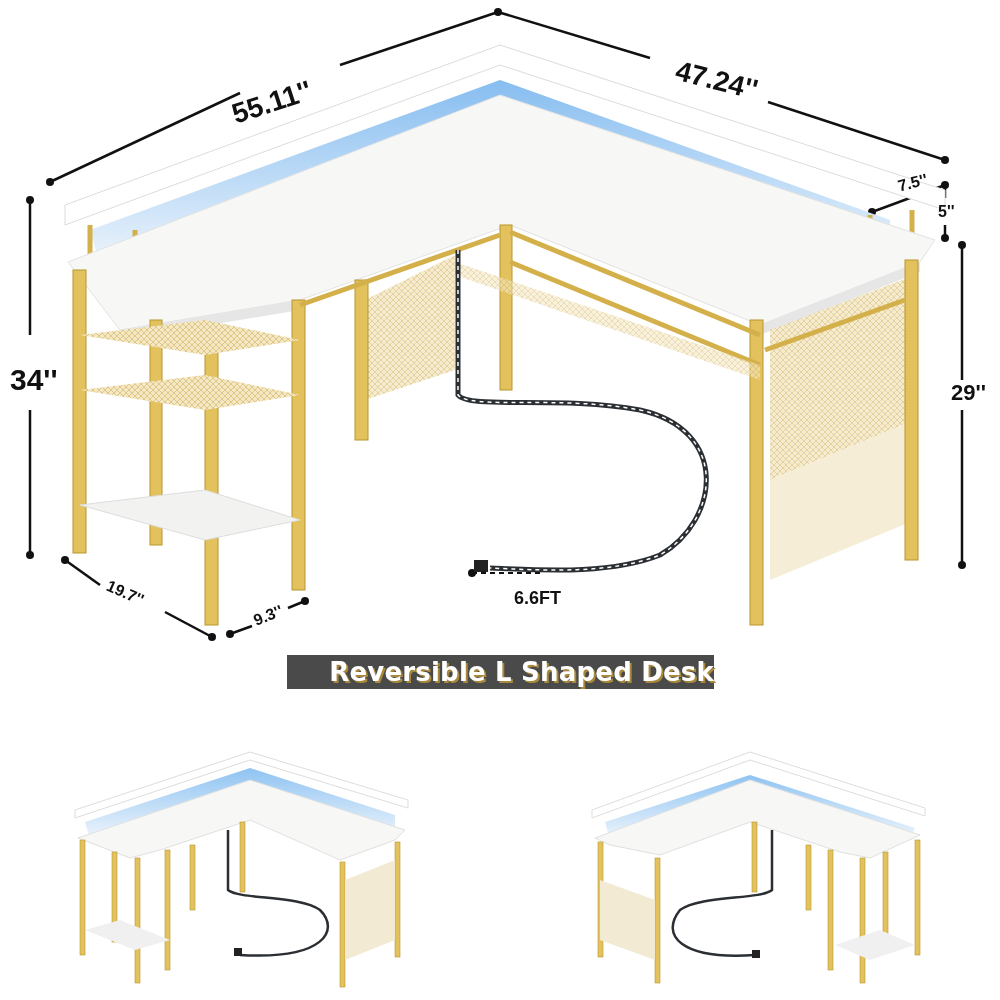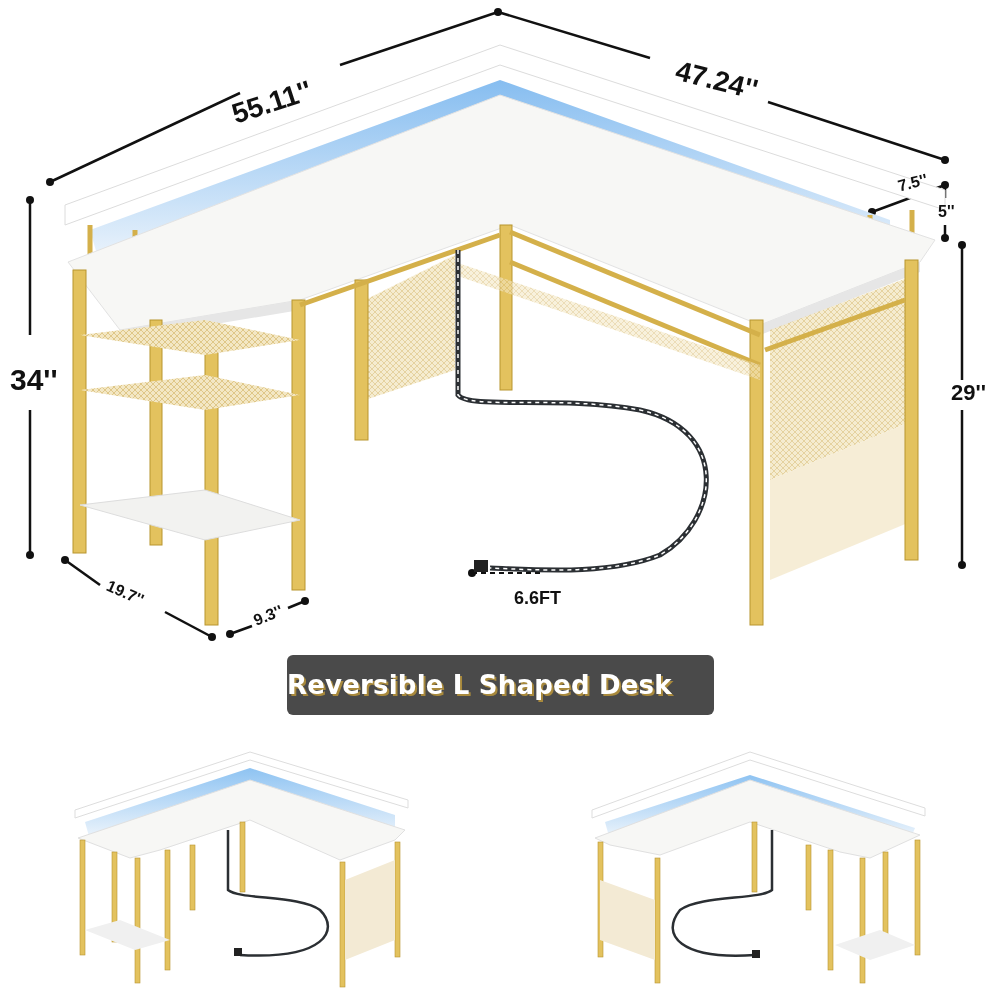--- a/index.html
+++ b/index.html
@@ -2,23 +2,23 @@
 <html><head>
 <meta charset="utf-8">
 <style>
   html, body { margin:0; padding:0; background:#ffffff; }
   body { width:1000px; height:1000px; position:relative; overflow:hidden;
          font-family:"Liberation Sans", "DejaVu Sans", sans-serif; }
   .stage { position:absolute; left:0; top:0; width:1000px; height:1000px; }
   svg { position:absolute; left:0; top:0; }
   .dim-label { position:absolute; font-family:"Liberation Sans", sans-serif; font-weight:700;
                color:#111; white-space:nowrap; transform-origin:left top; }
-  .banner { position:absolute; left:287px; top:655px; width:427px; height:60px;
-            background:#4a4a4a; border-radius:6px; display:flex; align-items:center;
-            justify-content:flex-start; }
+  .banner { position:absolute; left:287px; top:655px; width:427px; height:34px;
+            background:#4a4a4a; border-radius:0; display:flex; align-items:center;
+            justify-content:flex-end; }
   .banner-text { font-family:"DejaVu Sans", sans-serif; font-weight:700; font-size:26px;
                  color:#ffffff; text-shadow:2px 2px 0 #a8893c; letter-spacing:0.2px; }
 </style>
 </head>
 <body>
 
 <div class="stage">
 
   <svg width="1000" height="660" viewBox="0 0 1000 660">
     <defs>

